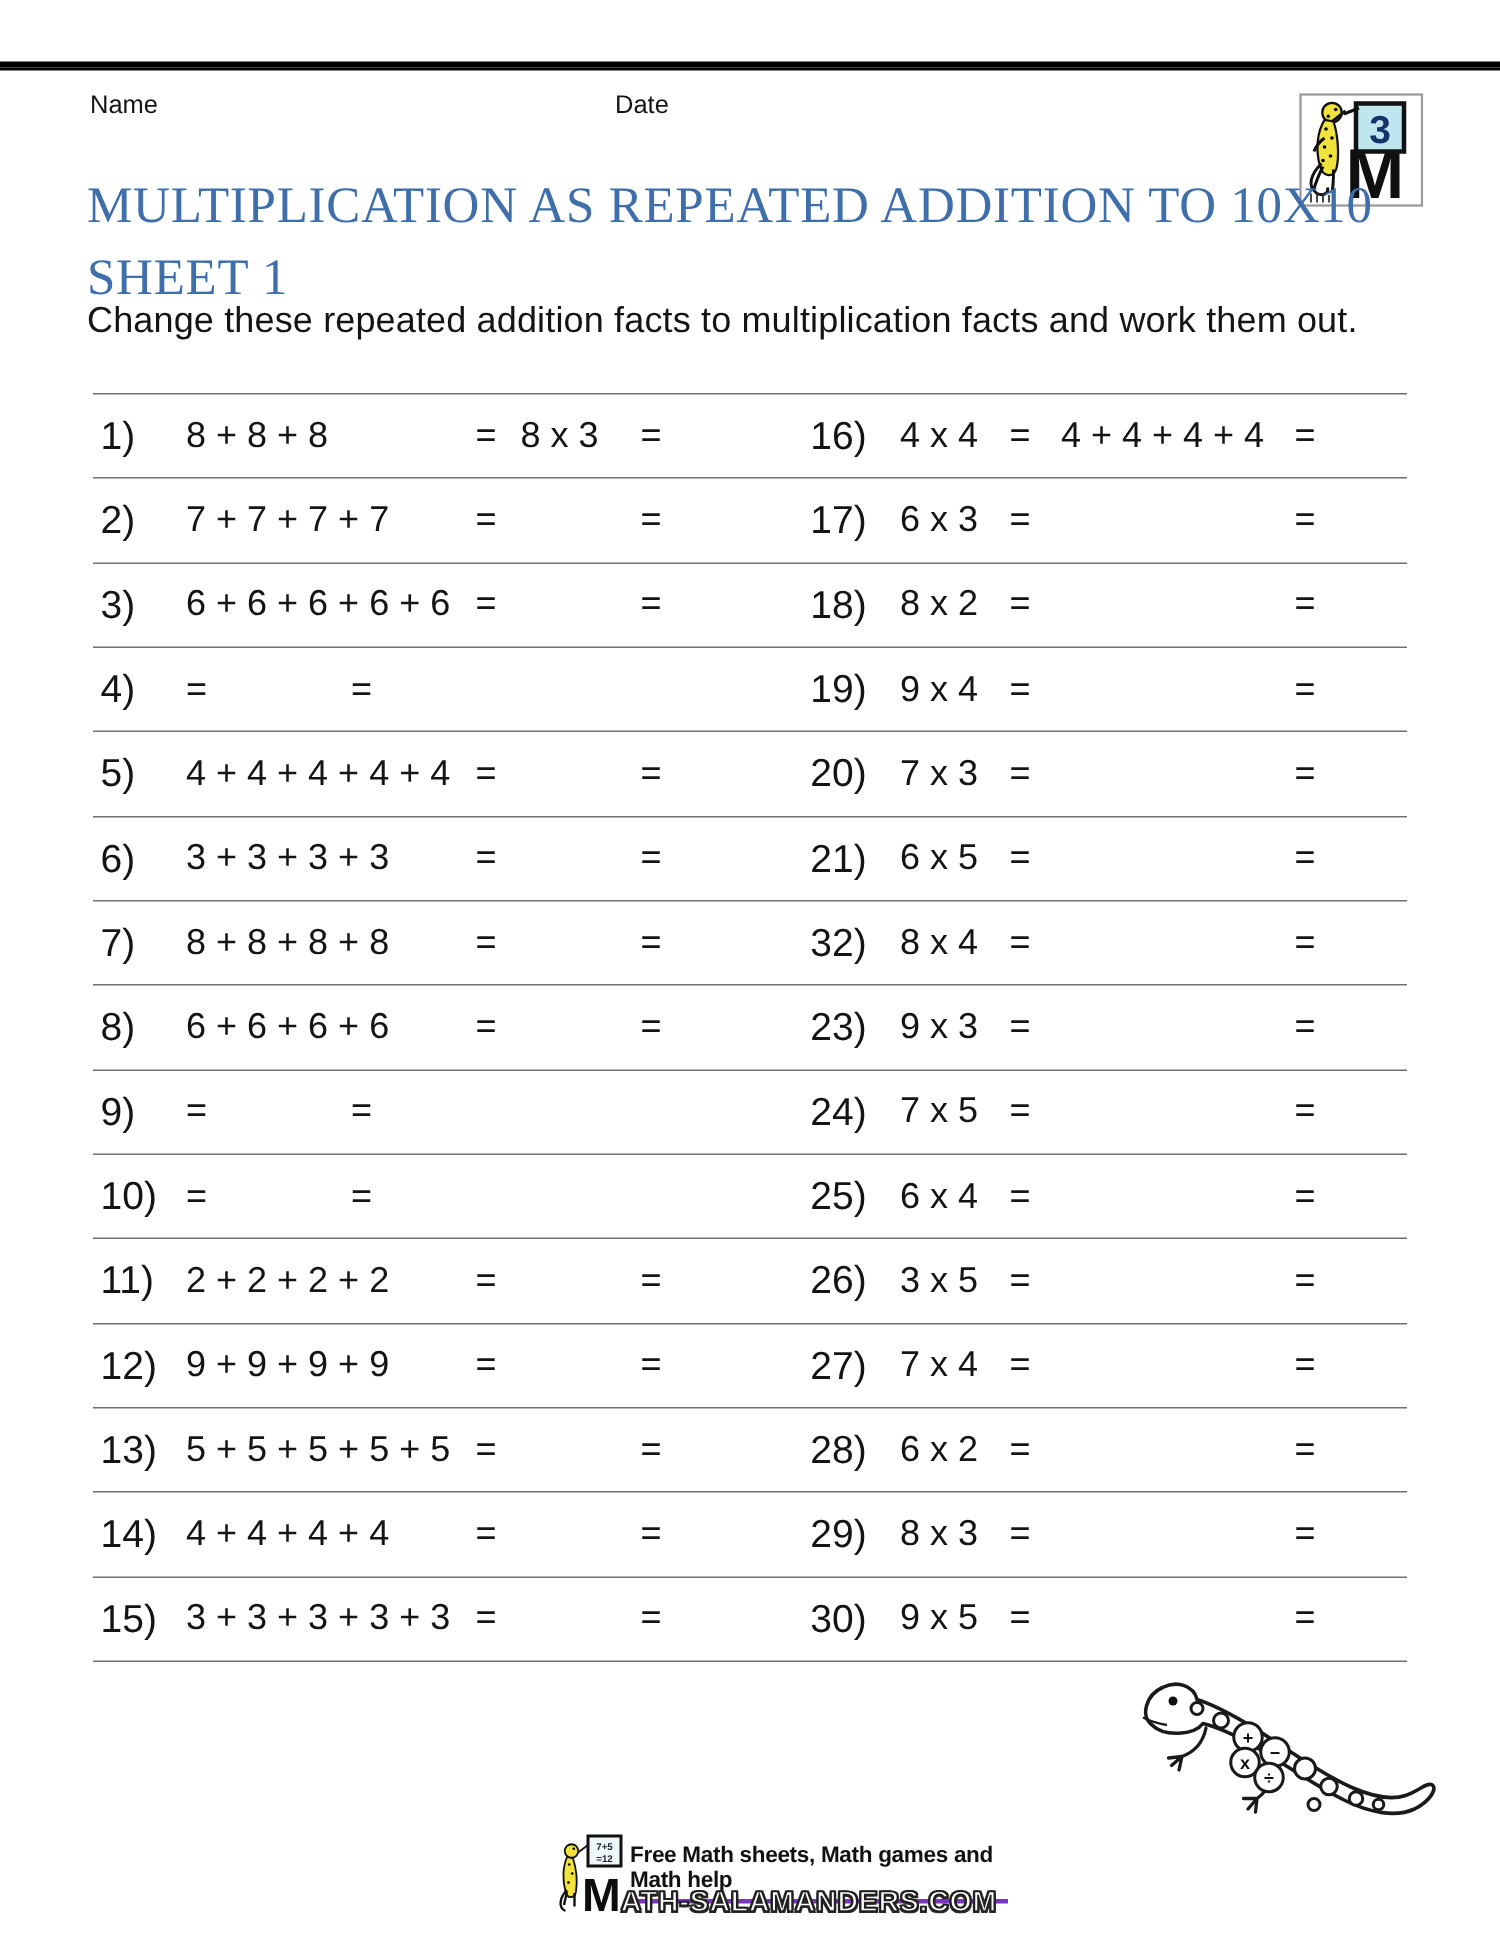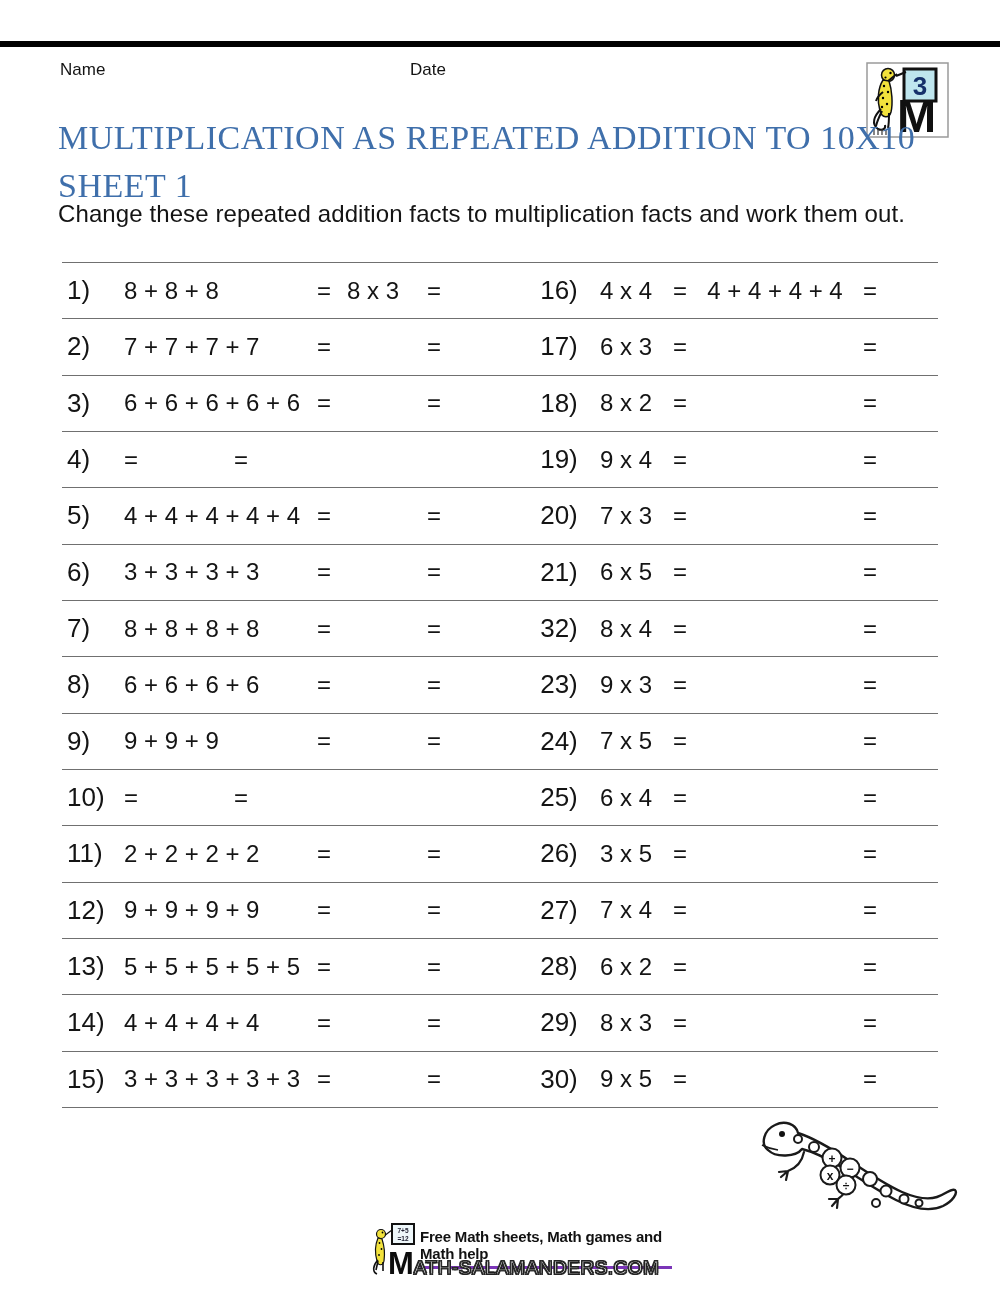--- a/index.html
+++ b/index.html
@@ -53,21 +53,21 @@
   .footer{position:absolute;left:372px;top:1220px;width:300px;height:70px;}
   .f-logo{position:absolute;left:0;top:2px;width:46px;height:56px;}
   .f-tagline{
     position:absolute;left:48px;top:8px;display:inline-block;
     font-size:15px;font-weight:bold;letter-spacing:-0.2px;color:#111;
     border-bottom:3px solid var(--purple-rule);padding-bottom:4px;
   }
   .f-site{position:absolute;left:16px;top:26px;white-space:nowrap;}
   .site-m{font-size:31px;font-weight:bold;color:#0d0d0d;font-family:"Liberation Sans",sans-serif;}
   .site-rest{
-    font-size:19px;font-weight:normal;letter-spacing:0.5px;color:#fff;
+    font-size:19px;font-weight:bold;letter-spacing:0.5px;color:#fff;
     -webkit-text-stroke:1.1px #1e1e1e;
     text-shadow:-1px -1px 0 #2a2a2a,1px -1px 0 #2a2a2a,-1px 1px 0 #2a2a2a,1px 1px 0 #2a2a2a;
   }
   svg text{font-family:"Liberation Sans",sans-serif;}
 </style>
 </head>
 <body>
 
 <div class="top-rule"></div>
 
@@ -234,21 +234,20 @@
         <span class="c-num">23)</span>
         <span class="c-expr">9 x 3</span>
         <span class="c-eq">=</span>
         <span class="c-ans"></span>
         <span class="c-eq">=</span>
       </div>
     </div>
     <div class="problem-row">
       <div class="half left">
         <span class="c-num">9)</span>
-        <span class="c-expr">9 + 9 + 9</span>
         <span class="c-eq">=</span>
         <span class="c-ans"></span>
         <span class="c-eq">=</span>
       </div>
       <div class="half right">
         <span class="c-num">24)</span>
         <span class="c-expr">7 x 5</span>
         <span class="c-eq">=</span>
         <span class="c-ans"></span>
         <span class="c-eq">=</span>

